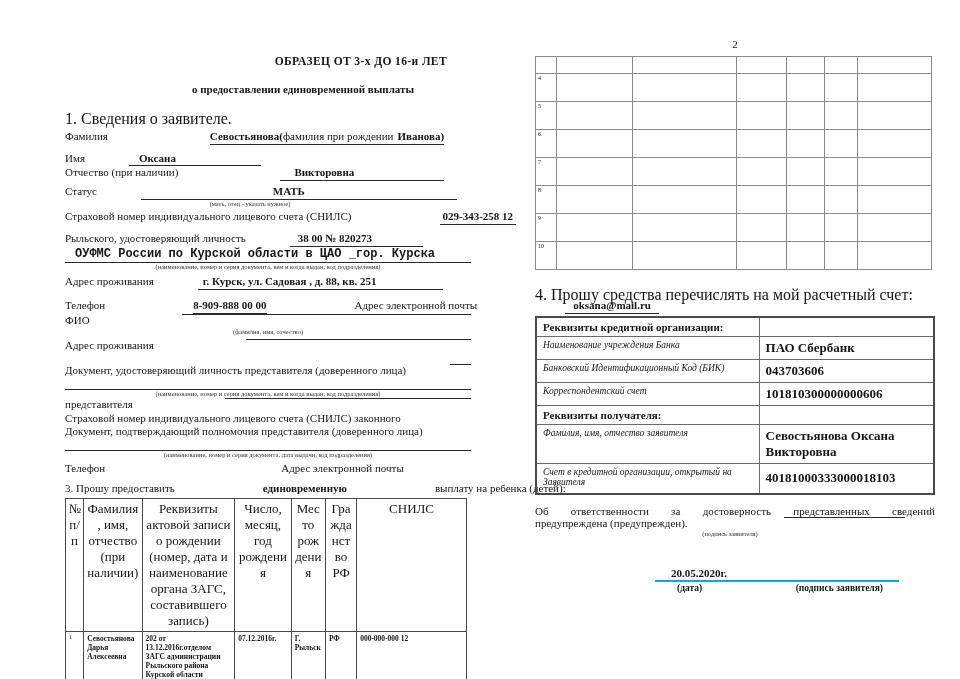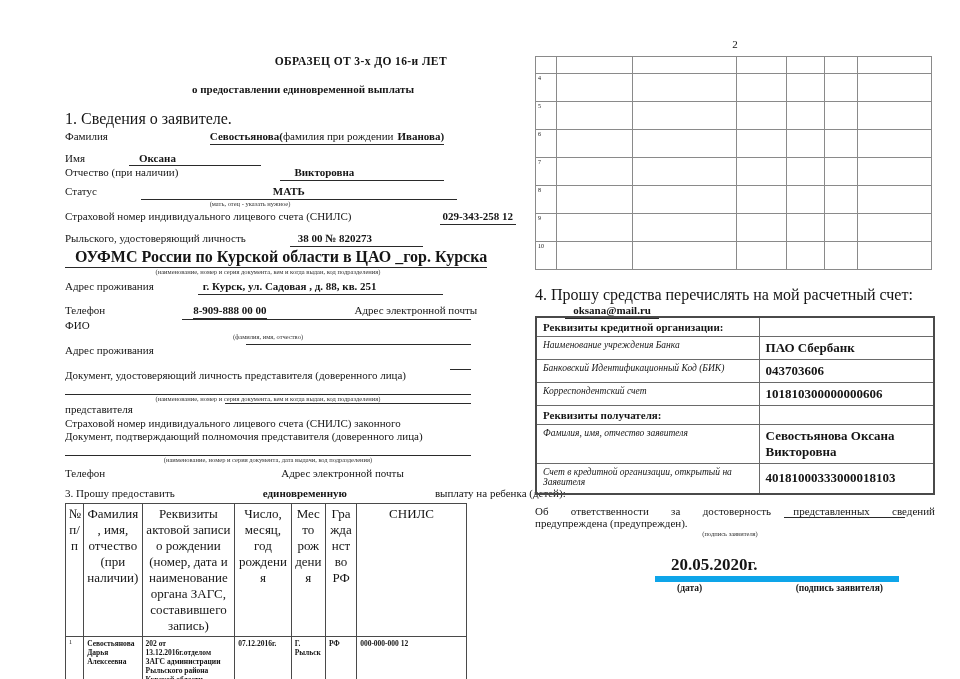--- a/index.html
+++ b/index.html
@@ -48,21 +48,21 @@
   .bank .hd { font-weight:bold; font-size:11px; }
   .bank .it { font-style:italic; font-size:9.5px; }
   .bank .val { font-weight:bold; font-size:13px; vertical-align:middle; }
   .bank .rh1 { height:14px; }
   .bank .rh2 { height:20px; }
   .bank .rh3 { height:30px; }
 
   .warn { width:400px; margin-top:10px; font-size:11px; }
   .jline { text-align:justify; text-align-last:justify; }
   .sigcap { margin-left:120px; width:150px; text-align:center; }
-  .dateline { margin-left:120px; width:228px; border-bottom:6px solid #0ea5e9; font-weight:bold; font-size:17px; padding:0 0 1px 16px; margin-top:16px; }
+  .dateline { margin-left:120px; width:228px; border-bottom:2px solid #0ea5e9; font-weight:bold; font-size:11px; padding:0 0 1px 16px; margin-top:28px; }
   .datecaps { margin-left:120px; width:228px; display:flex; justify-content:space-between; padding-left:22px; box-sizing:border-box; font-weight:bold; font-size:9.5px; margin-top:1px; }
 
   .sp4 { display:inline-block; width:4px; }
   .sp8 { display:inline-block; width:8px; }
   .sp14 { display:inline-block; width:14px; }
   .ul-blank { border-bottom:1px solid #2a2a2a; height:11px; }
 </style>
 </head>
 <body>
 
@@ -103,21 +103,21 @@
       <span class="lbl">Страховой номер индивидуального лицевого счета (СНИЛС)</span>
       <span class="sp4"></span>
       <span class="fill" style="padding:0 3px;"><span class="v">029-343-258 12</span></span>
     </div>
 
     <div class="ln" style="margin-top:7px;">
       <span class="lbl">Рыльского, удостоверяющий личность</span>
       <span class="fill grow" style="margin-right:48px; padding-left:8px;"><span class="v">38 00  № 820273</span></span>
     </div>
     <div class="ln">
-      <span class="fill grow" style="padding-left:10px;"><span class="v" style="font-size:16px;">ОУФМС России по Курской  области  в ЦАО _гор. Курска</span></span>
+      <span class="fill grow" style="padding-left:10px;"><span class="v" style="font-size:12px;font-family:Liberation Mono, monospace;">ОУФМС России по Курской  области  в ЦАО _гор. Курска</span></span>
     </div>
     <div class="cap center">(наименование, номер и серия документа, кем и когда выдан, код подразделения)</div>
 
     <div class="ln" style="margin-top:4px;">
       <span class="lbl">Адрес проживания</span>
       <span class="fill grow" style="margin-right:28px; padding-left:5px;"><span class="v">г. Курск, ул. Садовая , д.  88, кв. 251</span></span>
     </div>
 
     <div class="ln" style="margin-top:9px;">
       <span class="lbl">Телефон</span>

